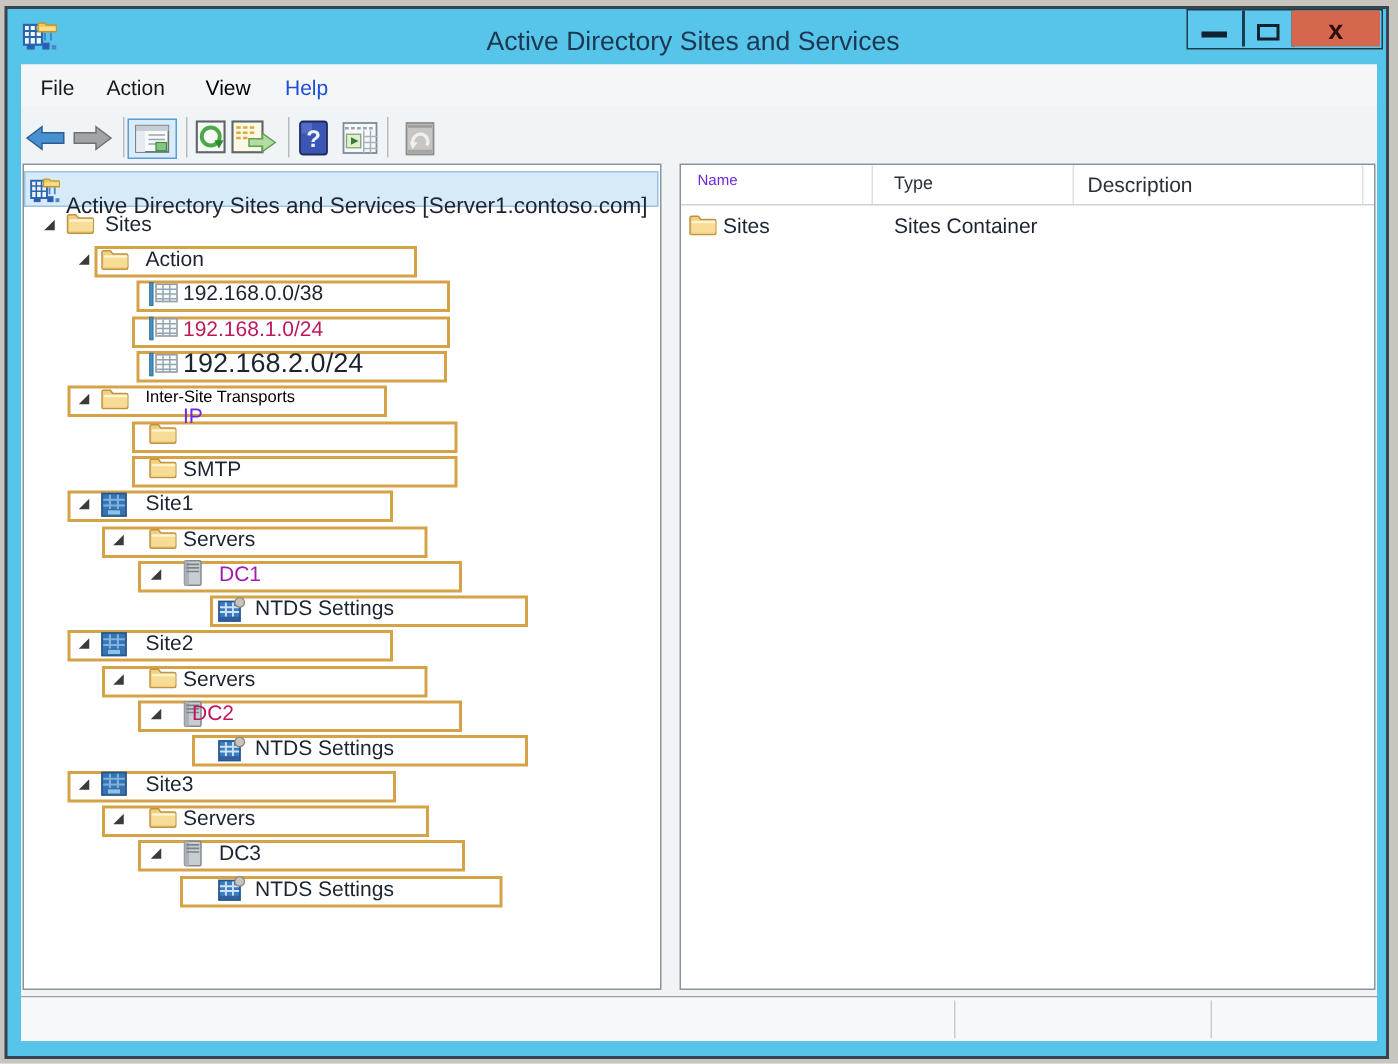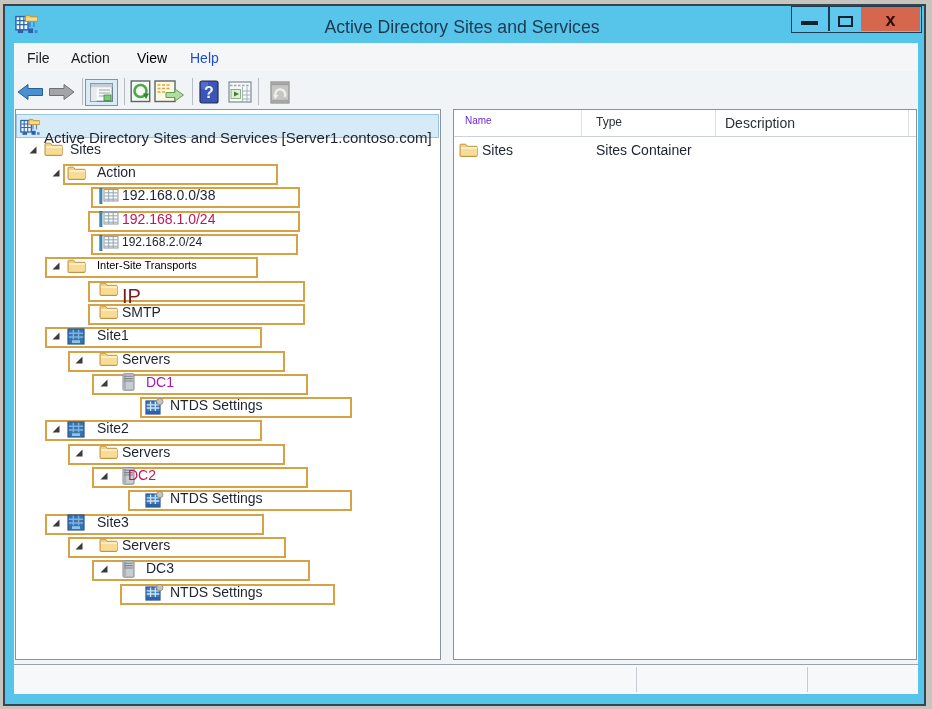--- a/index.html
+++ b/index.html
@@ -167,38 +167,38 @@
 <path d="M9.7 2 v11 M14.2 2 v11" stroke="#90a6b6" stroke-width="1"></path>
 </svg>
 <div style="position:absolute;left:122px;top:209.7px;font-size:14px;line-height:19px;color:#be185d;white-space:nowrap">192.168.1.0/24</div>
 <div style="position:absolute;left:91px;top:234.0px;width:207px;height:21px;border:2.5px solid #d5a246"></div>
 <svg style="position:absolute;left:99px;top:234.5px" width="20" height="16" viewBox="0 0 20 16">
 <rect x="0.8" y="0.3" width="2.2" height="15.4" fill="#4193c2" stroke="#2f6f96" stroke-width="0.7"></rect>
 <rect x="5" y="1.5" width="14" height="11.5" fill="#fafaf7" stroke="#989ea4" stroke-width="1.1"></rect>
 <path d="M5.5 4.8 h13 M5.5 8 h13 M5.5 11.2 h13" stroke="#90a6b6" stroke-width="1"></path>
 <path d="M9.7 2 v11 M14.2 2 v11" stroke="#90a6b6" stroke-width="1"></path>
 </svg>
-<div style="position:absolute;left:122px;top:233.0px;font-size:12px;line-height:19px;color:#1b2430;white-space:nowrap">192.168.2.0/24</div>
+<div style="position:absolute;left:122px;top:233.0px;font-size:18px;line-height:19px;color:#1b2430;white-space:nowrap">192.168.2.0/24</div>
 <div style="position:absolute;left:45px;top:257.3px;width:213px;height:21px;border:2.5px solid #d5a246"></div>
 <svg style="position:absolute;left:52px;top:262.3px" width="9" height="9" viewBox="0 0 9 9">
         <polygon points="7.5,0.5 7.5,7.5 0.5,7.5" fill="#3b3b3b"></polygon>
       </svg>
 <svg style="position:absolute;left:67px;top:257.8px" width="19" height="15" viewBox="0 0 19 15">
 <path d="M1 13.5 V3.2 a1 1 0 0 1 1-1 h4.6 l1.6 2.1 h9 a1 1 0 0 1 1 1 v8.2 a1 1 0 0 1 -1 1 h-15.2 a1 1 0 0 1 -1-1 z" fill="#f1cf80" stroke="#bf9544" stroke-width="1"></path>
 <path d="M2 13 V5.6 h16 V13 z" fill="#f6dc96"></path>
 <path d="M2.2 6 h15.6" stroke="#fdf3cf" stroke-width="1.6"></path>
 </svg>
 <div style="position:absolute;left:97px;top:256.3px;font-size:11px;line-height:19px;color:#000000;white-space:nowrap">Inter-Site Transports</div>
 <div style="position:absolute;left:88px;top:280.6px;width:217px;height:21px;border:2.5px solid #d5a246"></div>
 <svg style="position:absolute;left:99px;top:281.1px" width="19" height="15" viewBox="0 0 19 15">
 <path d="M1 13.5 V3.2 a1 1 0 0 1 1-1 h4.6 l1.6 2.1 h9 a1 1 0 0 1 1 1 v8.2 a1 1 0 0 1 -1 1 h-15.2 a1 1 0 0 1 -1-1 z" fill="#f1cf80" stroke="#bf9544" stroke-width="1"></path>
 <path d="M2 13 V5.6 h16 V13 z" fill="#f6dc96"></path>
 <path d="M2.2 6 h15.6" stroke="#fdf3cf" stroke-width="1.6"></path>
 </svg>
-<div style="position:absolute;left:122px;top:287px;font-size:20px;line-height:19px;color:#7f1d1d;white-space:nowrap">IP</div>
+<div style="position:absolute;left:122px;top:268px;font-size:14px;line-height:19px;color:#6d28d9;white-space:nowrap">IP</div>
 <div style="position:absolute;left:88px;top:303.9px;width:217px;height:21px;border:2.5px solid #d5a246"></div>
 <svg style="position:absolute;left:99px;top:304.4px" width="19" height="15" viewBox="0 0 19 15">
 <path d="M1 13.5 V3.2 a1 1 0 0 1 1-1 h4.6 l1.6 2.1 h9 a1 1 0 0 1 1 1 v8.2 a1 1 0 0 1 -1 1 h-15.2 a1 1 0 0 1 -1-1 z" fill="#f1cf80" stroke="#bf9544" stroke-width="1"></path>
 <path d="M2 13 V5.6 h16 V13 z" fill="#f6dc96"></path>
 <path d="M2.2 6 h15.6" stroke="#fdf3cf" stroke-width="1.6"></path>
 </svg>
 <div style="position:absolute;left:122px;top:302.9px;font-size:14px;line-height:19px;color:#1b2430;white-space:nowrap">SMTP</div>
 <div style="position:absolute;left:45px;top:327.2px;width:217px;height:21px;border:2.5px solid #d5a246"></div>
 <svg style="position:absolute;left:52px;top:332.2px" width="9" height="9" viewBox="0 0 9 9">
         <polygon points="7.5,0.5 7.5,7.5 0.5,7.5" fill="#3b3b3b"></polygon>

